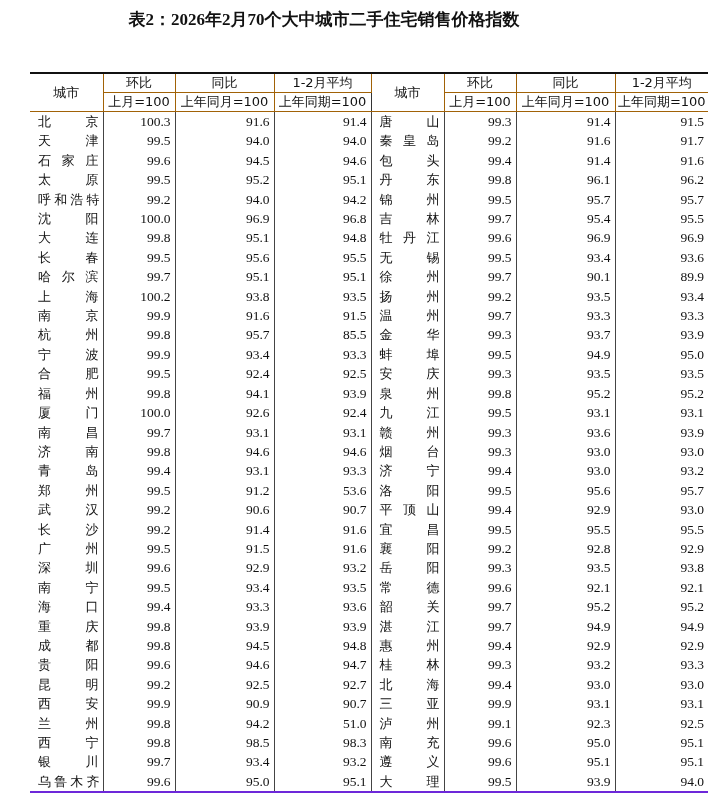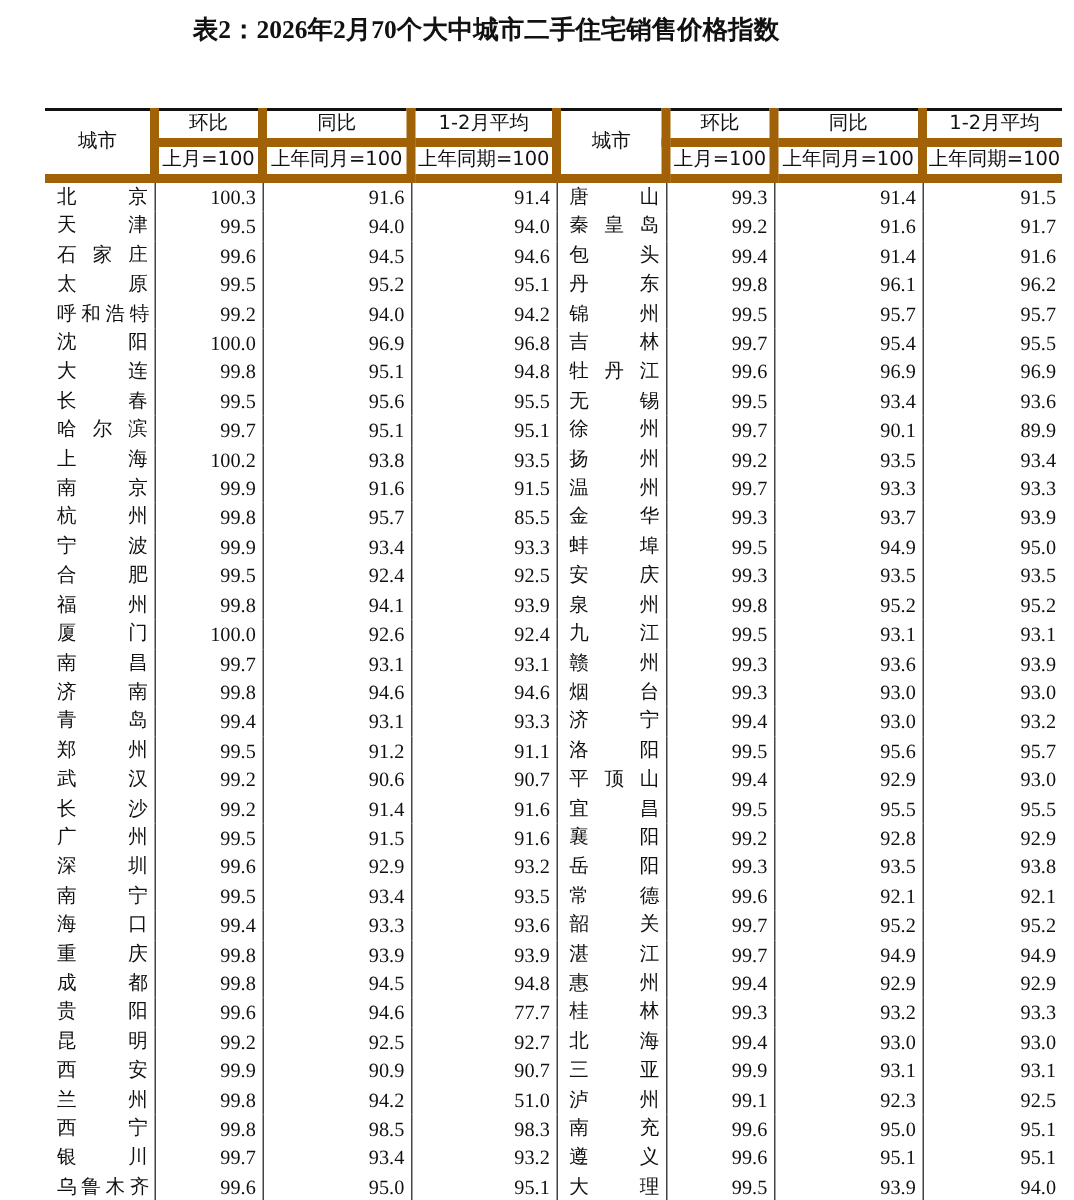--- a/index.html
+++ b/index.html
@@ -1,19 +1,19 @@
 <!DOCTYPE html>
 <html><head>
 <meta charset="utf-8">
 <style>
   html, body { margin: 0; padding: 0; background: #ffffff; }
   body { width: 716px; height: 800px; position: relative; overflow: hidden; font-family: "Liberation Serif", "DejaVu Serif", serif; color: #111; }
   .title { position: absolute; top: 8px; left: 0; width: 648px; text-align: center; font-size: 17px; font-weight: bold; letter-spacing: 0px; }
   table.main { position: absolute; top: 72px; left: 30px; width: 678px; border-collapse: collapse; table-layout: fixed; font-size: 13.5px; }
-  table.main th { font-weight: normal; font-size: 13px; height: 18px; padding: 0; border: 6px solid #a16207; text-align: center; line-height: 18px; font-family: "DejaVu Sans", "Liberation Sans", sans-serif; }
+  table.main th { font-weight: normal; font-size: 13px; height: 18px; padding: 0; border: 1px solid #a16207; text-align: center; line-height: 18px; font-family: "DejaVu Sans", "Liberation Sans", sans-serif; }
   table.main thead tr:first-child th { border-top: 2px solid #111; }
   table.main td { padding: 0 4px 0 0; height: 19.4px; line-height: 19.4px; text-align: right; border-left: 1px solid #444; border-right: 1px solid #444; white-space: nowrap; }
   table.main td.city { text-align: justify; text-align-last: justify; padding: 0 4px 0 8px; font-family: "DejaVu Sans", "Liberation Sans", sans-serif; font-size: 13px; }
   table.main td.city.long { text-align-last: justify; padding-left: 8px; letter-spacing: -1px; margin-left: 41px; }
   table.main tbody tr:last-child td { border-bottom: 2px solid #6d28d9; }
   table.main th:first-child, table.main td:first-child { border-left: none; }
   table.main th:last-child, table.main td:last-child { border-right: none; }
   .sep { border-left: 1.5px solid #333 !important; }
 </style>
 </head>
@@ -240,21 +240,21 @@
         <td>93.3</td>
         <td class="city sep">济宁</td>
         <td>99.4</td>
         <td>93.0</td>
         <td>93.2</td>
       </tr>
       <tr>
         <td class="city">郑州</td>
         <td>99.5</td>
         <td>91.2</td>
-        <td>91.1</td>
+        <td>53.6</td>
         <td class="city sep">洛阳</td>
         <td>99.5</td>
         <td>95.6</td>
         <td>95.7</td>
       </tr>
       <tr>
         <td class="city">武汉</td>
         <td>99.2</td>
         <td>90.6</td>
         <td>90.7</td>
@@ -330,21 +330,21 @@
         <td>94.8</td>
         <td class="city sep">惠州</td>
         <td>99.4</td>
         <td>92.9</td>
         <td>92.9</td>
       </tr>
       <tr>
         <td class="city">贵阳</td>
         <td>99.6</td>
         <td>94.6</td>
-        <td>77.7</td>
+        <td>94.7</td>
         <td class="city sep">桂林</td>
         <td>99.3</td>
         <td>93.2</td>
         <td>93.3</td>
       </tr>
       <tr>
         <td class="city">昆明</td>
         <td>99.2</td>
         <td>92.5</td>
         <td>92.7</td>

